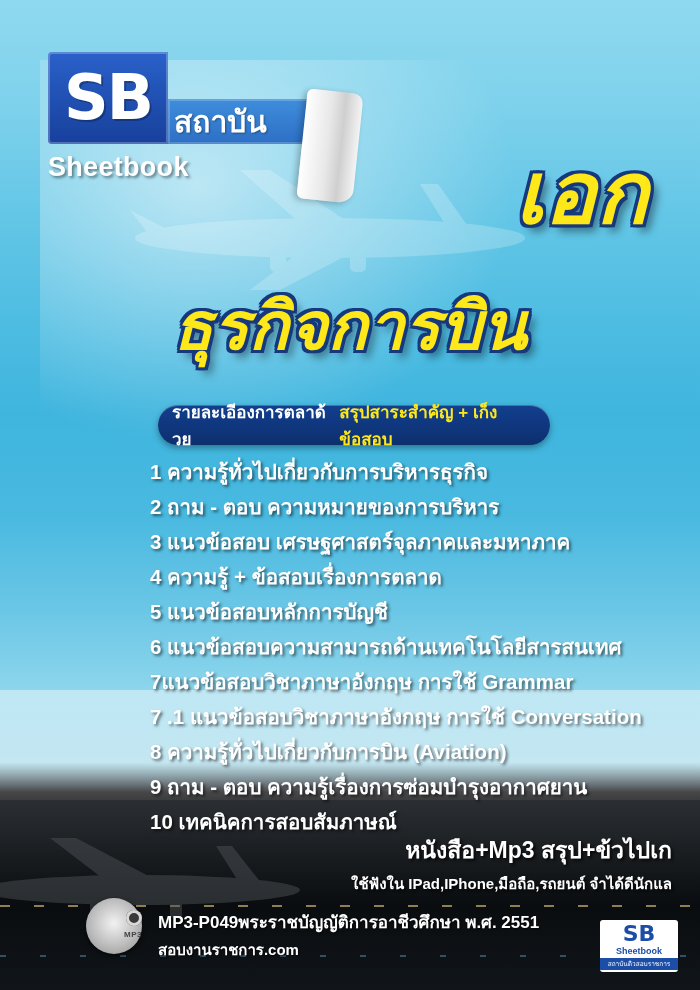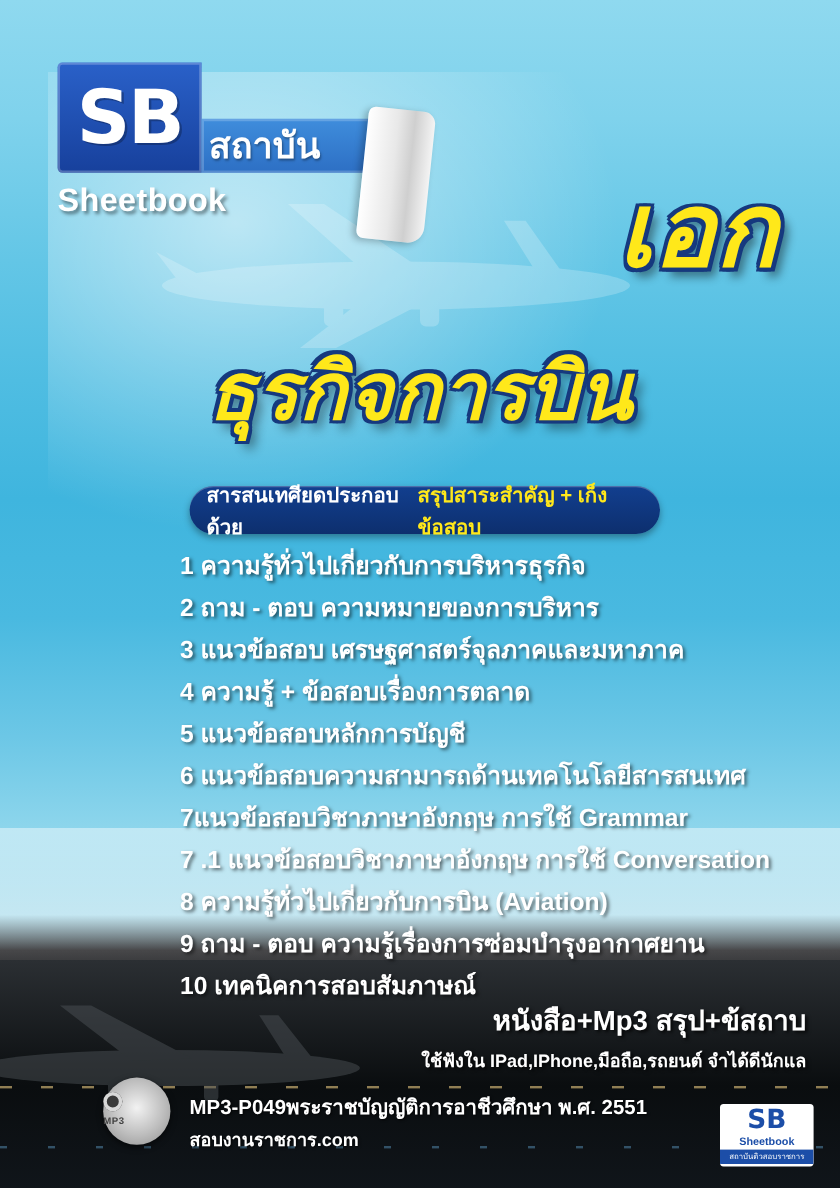--- a/index.html
+++ b/index.html
@@ -189,21 +189,21 @@
   }
   .promo-line2 {
     color: #ffffff; font-size: 15px; font-weight: bold; margin-top: 4px;
     text-shadow: 2px 2px 3px rgba(0,0,0,0.8);
   }
   .mp3-badge {
     position: absolute; left: 86px; top: 898px;
     width: 56px; height: 56px; border-radius: 50%;
     background: radial-gradient(circle at 50% 45%, #f2f2f2 0%, #bdbdbd 55%, #8d8d8d 100%);
     box-shadow: 0 2px 5px rgba(0,0,0,0.6);
-    display: flex; flex-direction: column; align-items: flex-start; justify-content: center;
+    display: flex; flex-direction: column; align-items: flex-end; justify-content: center;
   }
   .mp3-badge .hole {
     width: 16px; height: 16px; border-radius: 50%;
     background: #3a3a3a; box-shadow: inset 0 0 0 3px #d8d8d8;
     margin-top: -4px;
   }
   .mp3-badge .mp3-text {
     font-size: 8px; font-weight: bold; color: #444; margin-top: 4px; letter-spacing: .5px;
   }
   .bottom-code {
@@ -284,40 +284,40 @@
         <div class="paper-curl"></div>
       </div>
     </div>
     <div class="logo-word">Sheetbook</div>
   </div>
 
   <div class="title-main">เอก</div>
   <div class="title-sub">ธุรกิจการบิน</div>
 
   <div class="ribbon">
-    <span class="rb-white">สารสนเทศียดประกอบด้วย</span>
+    <span class="rb-white">รายละเอีองการตลาด้วย</span>
     <span class="rb-yellow">สรุปสาระสำคัญ + เก็งข้อสอบ</span>
   </div>
 
   <div class="topic-list">
     <div class="topic">1 ความรู้ทั่วไปเกี่ยวกับการบริหารธุรกิจ</div>
     <div class="topic">2 ถาม - ตอบ ความหมายของการบริหาร</div>
     <div class="topic">3 แนวข้อสอบ เศรษฐศาสตร์จุลภาคและมหาภาค</div>
     <div class="topic">4 ความรู้ + ข้อสอบเรื่องการตลาด</div>
     <div class="topic">5 แนวข้อสอบหลักการบัญชี</div>
     <div class="topic">6 แนวข้อสอบความสามารถด้านเทคโนโลยีสารสนเทศ</div>
     <div class="topic">7แนวข้อสอบวิชาภาษาอังกฤษ การใช้ Grammar</div>
     <div class="topic">7 .1 แนวข้อสอบวิชาภาษาอังกฤษ การใช้ Conversation</div>
     <div class="topic">8 ความรู้ทั่วไปเกี่ยวกับการบิน (Aviation)</div>
     <div class="topic">9 ถาม - ตอบ ความรู้เรื่องการซ่อมบำรุงอากาศยาน</div>
     <div class="topic">10 เทคนิคการสอบสัมภาษณ์</div>
   </div>
 
   <div class="promo">
-    <div class="promo-line1">หนังสือ+Mp3 สรุป+ข้สถาบ</div>
+    <div class="promo-line1">หนังสือ+Mp3 สรุป+ข้วไปเก</div>
     <div class="promo-line2">ใช้ฟังใน IPad,IPhone,มือถือ,รถยนต์ จำได้ดีนักแล</div>
   </div>
 
   <div class="mp3-badge">
     <div class="hole"></div>
     <div class="mp3-text">MP3</div>
   </div>
 
   <div class="bottom-code">MP3-P049พระราชบัญญัติการอาชีวศึกษา พ.ศ. 2551</div>
   <div class="bottom-site">สอบงานราชการ.com</div>

